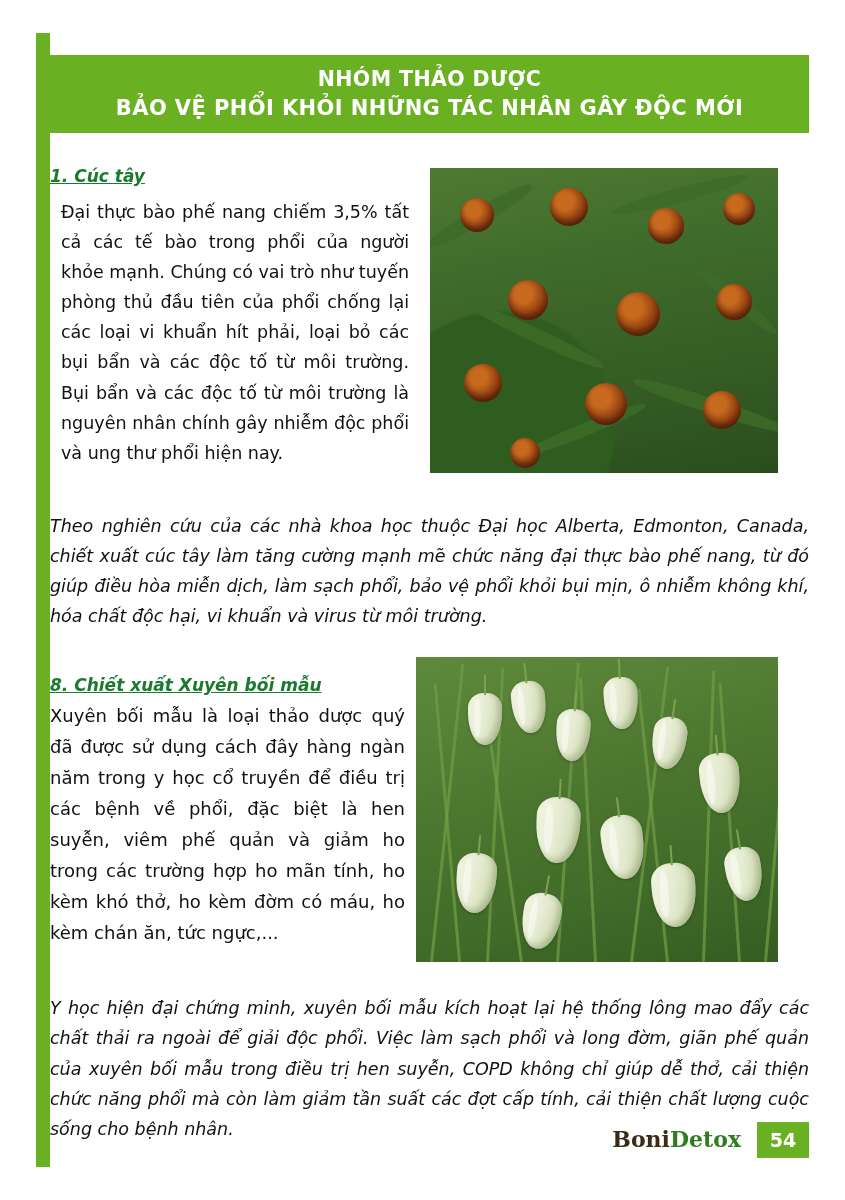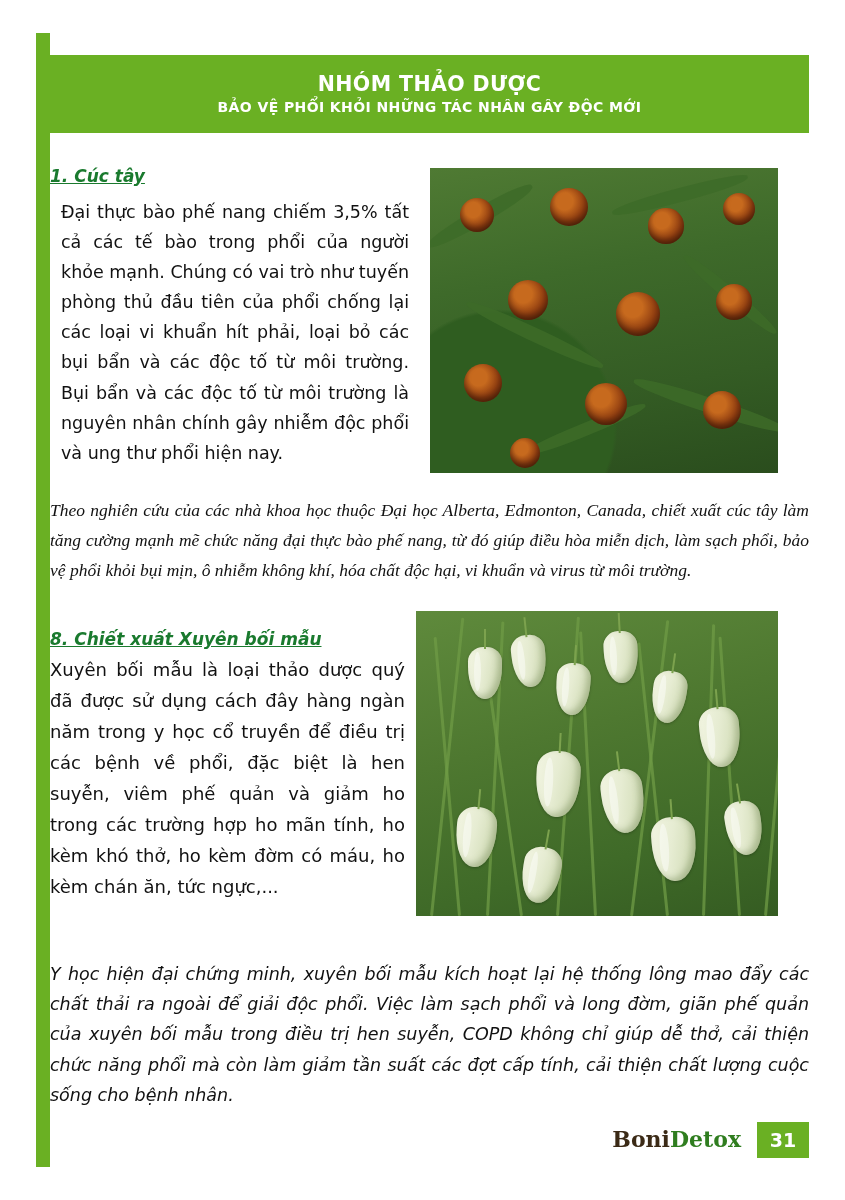--- a/index.html
+++ b/index.html
@@ -47,21 +47,21 @@
   .header-line {
     color: #ffffff;
     font-weight: bold;
     font-size: 20.5px;
     letter-spacing: 0.4px;
     line-height: 1.35;
     text-align: center;
     white-space: nowrap;
   }
   .header-line.small {
-    font-size: 14px;
+    font-size: 21px;
   }
 
   .content {
     position: absolute;
     left: 50px;
     top: 150px;
     width: 759px;
   }
 
   .section-title {
@@ -103,23 +103,22 @@
   .quote {
     font-style: italic;
     font-size: 17.5px;
     line-height: 1.72;
     text-align: justify;
     color: #111;
     margin: 0;
   }
 
   .sec1-quote {
-    margin-top: 10px;
+    margin-top: 26px;
     width: 759px;
-    font-family: Liberation Serif, serif;
   }
 
   .sec2 {
     position: relative;
     margin-top: 28px;
     height: 320px;
   }
   .sec2 .textcol {
     position: absolute;
     left: 0;
@@ -135,21 +134,21 @@
   }
   .sec2 .imgbox {
     position: absolute;
     left: 366px;
     top: -2px;
     width: 362px;
     height: 305px;
   }
 
   .sec2-quote {
-    margin-top: 26px;
+    margin-top: 14px;
     width: 759px;
   }
 
   
   .footer {
     position: absolute;
     left: 0;
     top: 1126px;
     width: 845px;
     height: 40px;
@@ -393,16 +392,16 @@
         </div>
       </div>
     </div>
 
     <div class="quote sec2-quote">Y học hiện đại chứng minh, xuyên bối mẫu kích hoạt lại hệ thống lông mao đẩy các chất thải ra ngoài để giải độc phổi. Việc làm sạch phổi và long đờm, giãn phế quản của xuyên bối mẫu trong điều trị hen suyễn, COPD không chỉ giúp dễ thở, cải thiện chức năng phổi mà còn làm giảm tần suất các đợt cấp tính, cải thiện chất lượng cuộc sống cho bệnh nhân.</div>
 
   </div>
 
   <div class="footer">
     <div class="brand"><span>Boni</span><span class="detox">Detox</span></div>
-    <div class="pagebox">31</div>
+    <div class="pagebox">54</div>
   </div>
 
 </div>
 
 </body></html>

